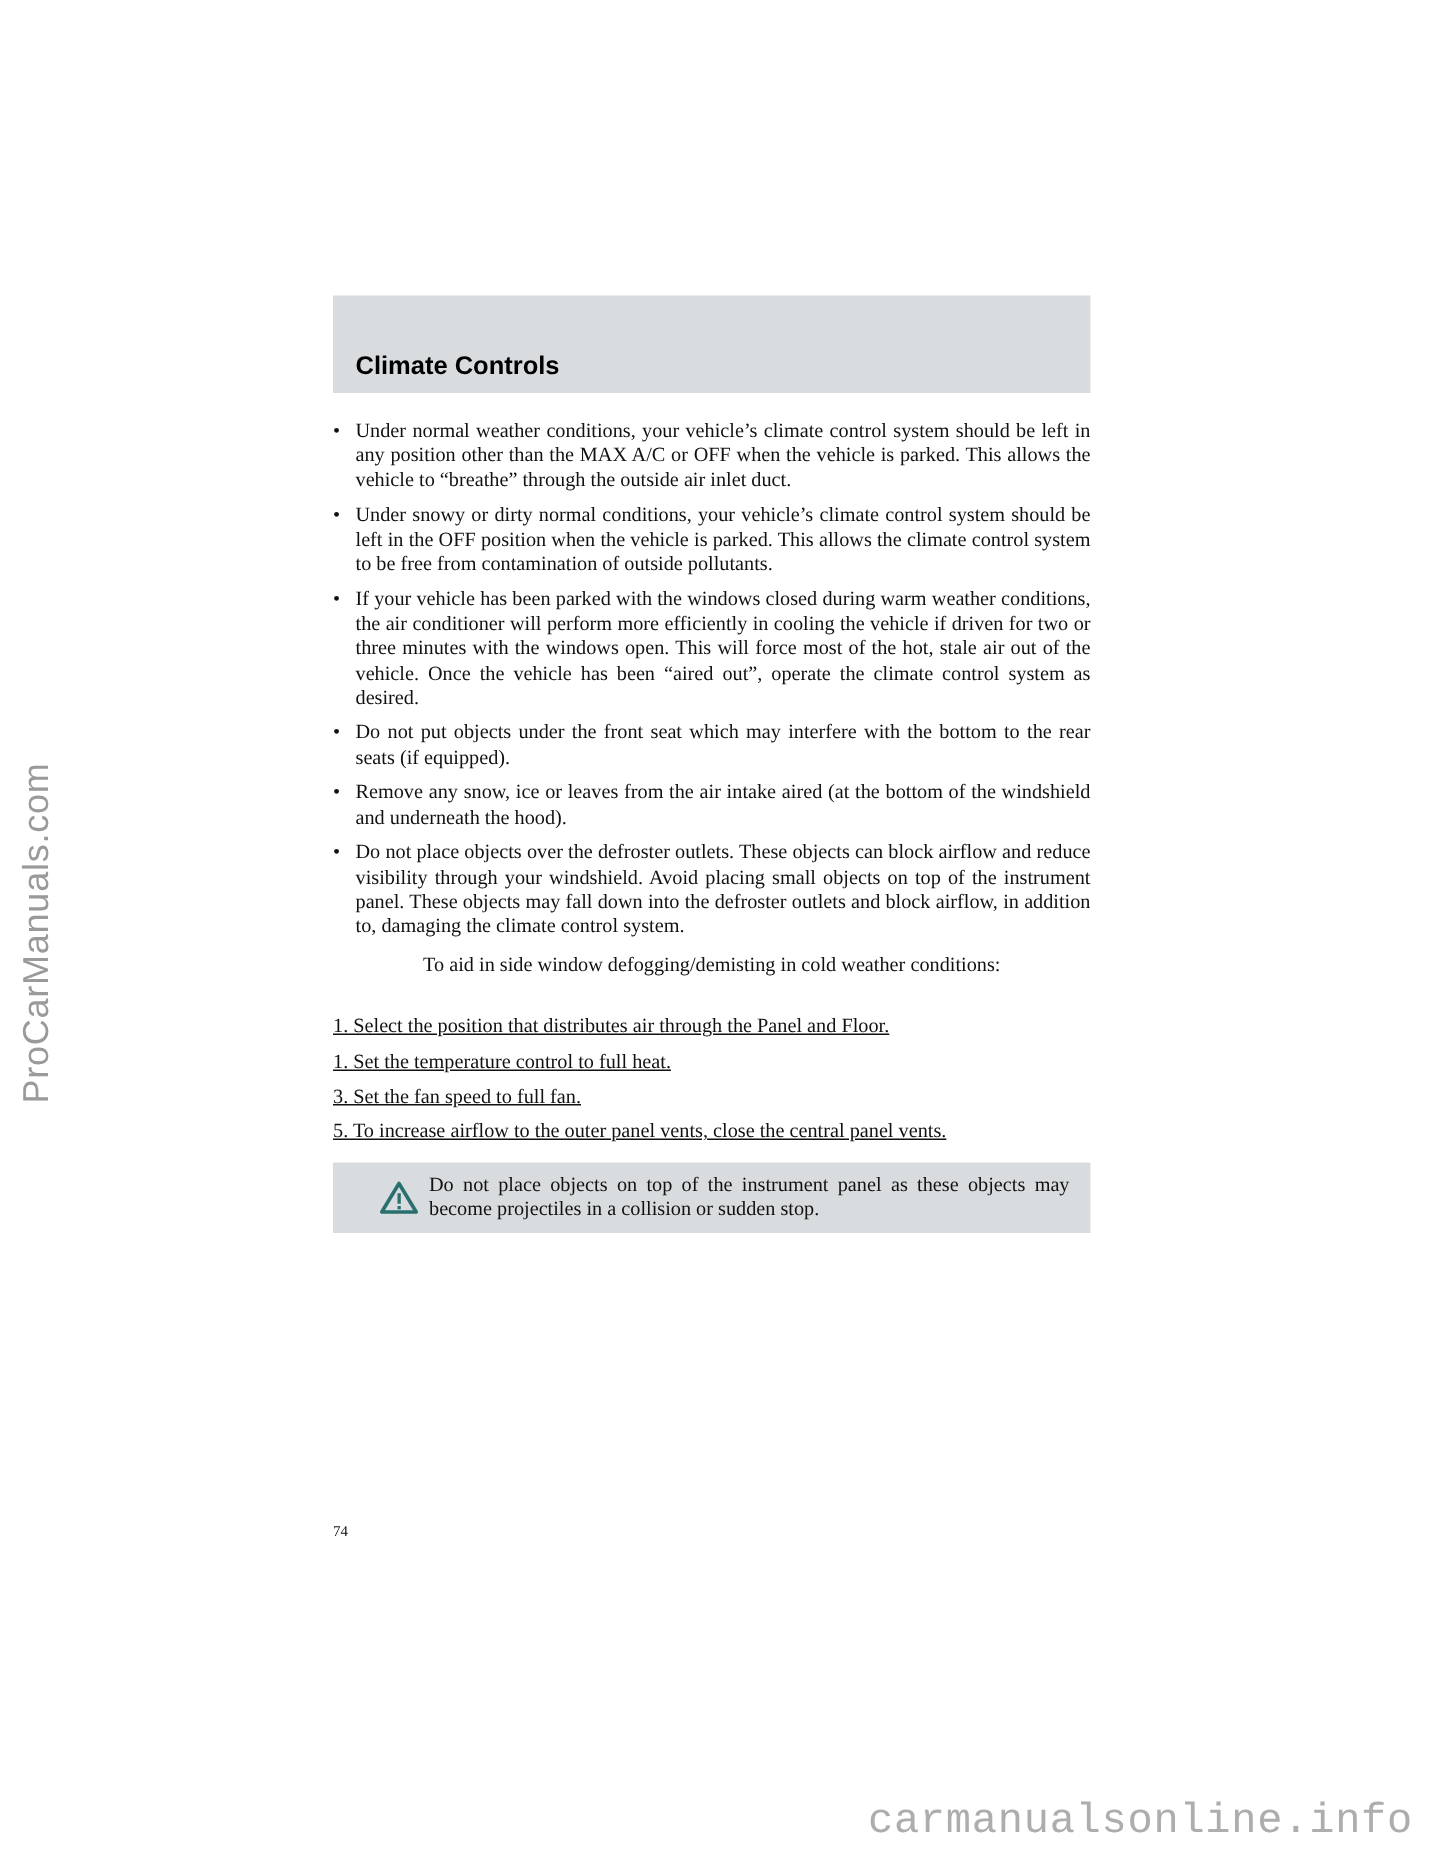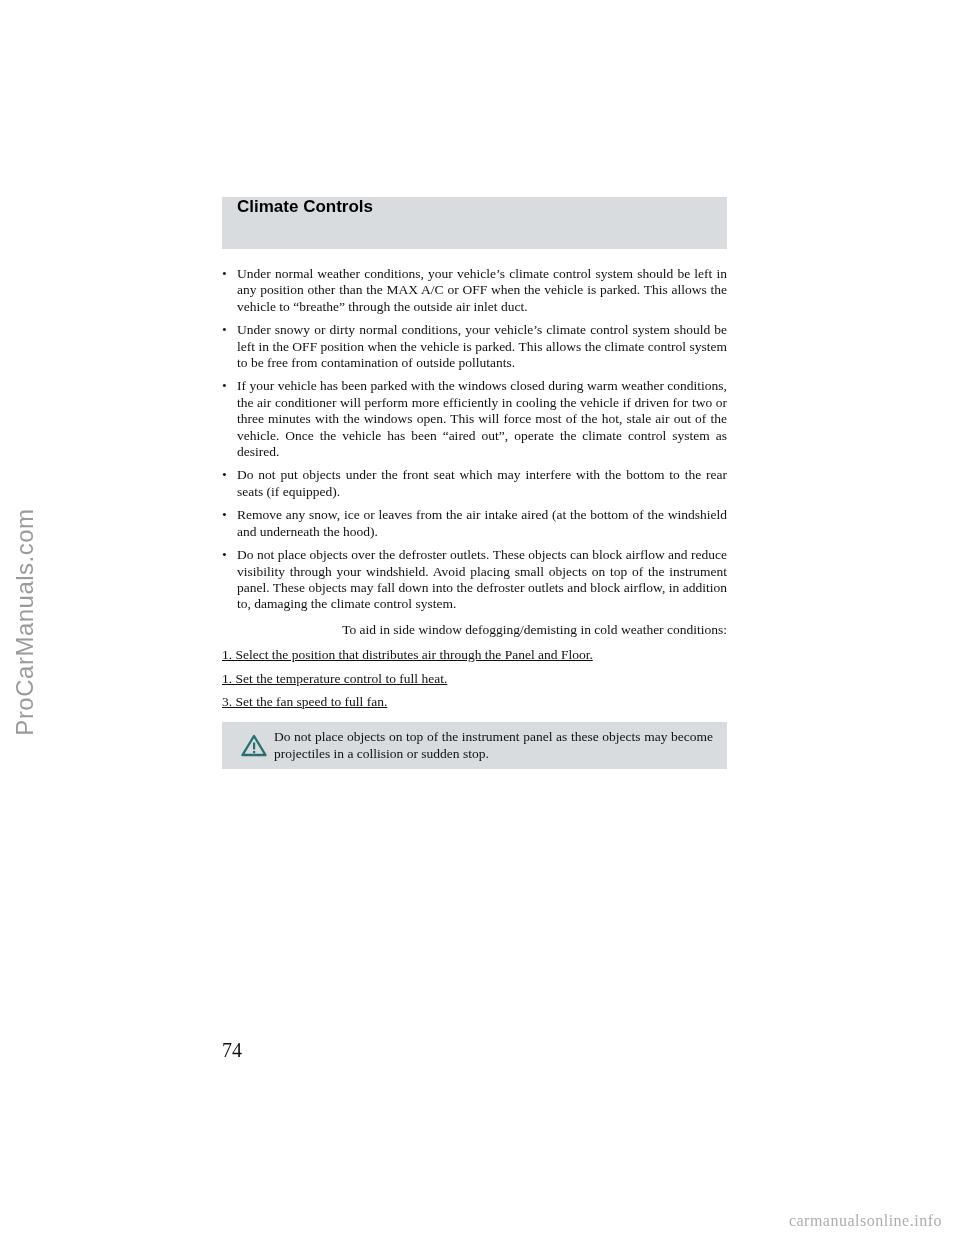--- a/index.html
+++ b/index.html
@@ -34,39 +34,39 @@
     color:var(--watermark);
     letter-spacing:0.5px;
     white-space:nowrap;
   }
 
   
   .watermark-bottom{
     position:absolute;
     right:18px;
     bottom:12px;
-    font-family:Liberation Serif, serif;
-    font-size:16px;
+    font-family:Liberation Mono, monospace;
+    font-size:28px;
     color:#adadad;
     letter-spacing:0.5px;
     white-space:nowrap;
   }
 
   .content{
     position:absolute;
     left:222px;
     top:197px;
     width:505px;
   }
 
   .header-banner{
     background:var(--banner);
-    height:52px;
+    height:65px;
     display:flex;
-    align-items:flex-start;
+    align-items:flex-end;
     padding:0 0 8px 15px;
   }
   .header-banner h1{
     font-family:"Liberation Sans", sans-serif;
     font-weight:bold;
     font-size:17px;
     color:#000;
   }
 
   .body-text{
@@ -81,48 +81,48 @@
     padding-left:15px;
     margin-bottom:7px;
     text-align:justify;
   }
   ul.bullets li .marker{
     position:absolute;
     left:0;
     top:0;
   }
 
-  p.intro{margin-top:9px;margin-bottom:9px;text-align:right;}
+  p.intro{margin-top:9px;margin-bottom:25px;text-align:center;}
   p.step{margin-bottom:7px;text-align:left;text-decoration:underline;}
 
   .warning-box{
     margin-top:12px;
     background:var(--warning_box);
     display:flex;
     align-items:center;
-    padding:7px 10px 7px 12px;
+    padding:7px 10px 7px 24px;
     min-height:44px;
   }
   .warning-icon{
     flex:0 0 40px;
     display:flex;
     align-items:center;
     justify-content:center;
   }
   .warning-text{
     flex:1;
     text-align:justify;
     padding-right:4px;
   }
 
   .page-number{
     position:absolute;
     left:222px;
-    top:1039px;
-    font-size:20px;
+    top:1016px;
+    font-size:10px;
   }
 </style>
 </head>
 <body>
 
 <div class="page">
 
   <div class="watermark-left">ProCarManuals.com</div>
 
   <div class="content">
@@ -158,20 +158,21 @@
           <span class="marker">•</span>
           <span>Do not place objects over the defroster outlets. These objects can block airflow and reduce visibility through your windshield. Avoid placing small objects on top of the instrument panel. These objects may fall down into the defroster outlets and block airflow, in addition to, damaging the climate control system.</span>
         </li>
       </ul>
 
       <p class="intro">To aid in side window defogging/demisting in cold weather conditions:</p>
 
       <p class="step">1. Select the position that distributes air through the Panel and Floor.</p>
       <p class="step">1. Set the temperature control to full heat.</p>
       <p class="step">3. Set the fan speed to full fan.</p>
+      <p class="step">5. To increase airflow to the outer panel vents, close the central panel vents.</p>
 
       <div class="warning-box">
         <span class="warning-icon">
           <svg width="26" height="23" viewBox="0 0 26 23" aria-hidden="true">
             <path d="M13 2 L24.5 21 L1.5 21 Z" fill="none" stroke="var(--warning_icon)" stroke-width="2.4" stroke-linejoin="round"></path>
             <rect x="12" y="8.5" width="2.2" height="7" fill="var(--warning_icon)"></rect>
             <rect x="12" y="17" width="2.2" height="2.2" fill="var(--warning_icon)"></rect>
           </svg>
         </span>
         <p class="warning-text">Do not place objects on top of the instrument panel as these objects may become projectiles in a collision or sudden stop.</p>

